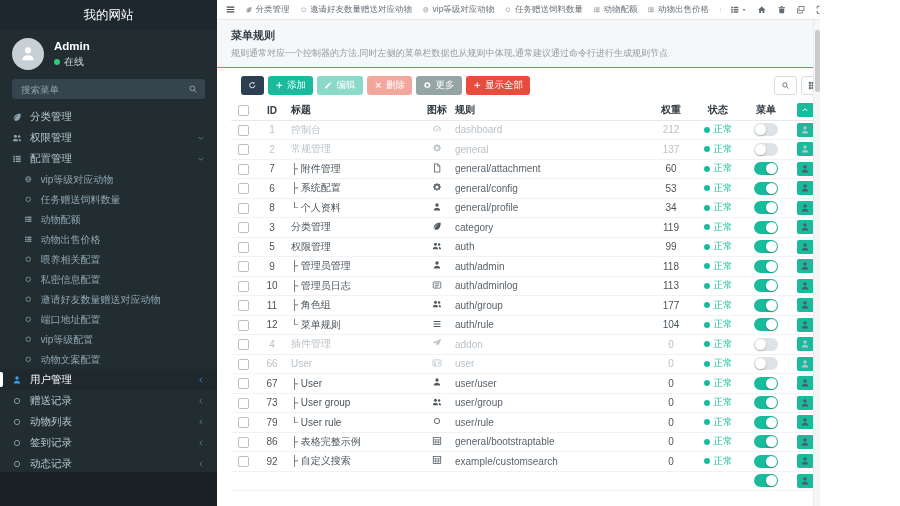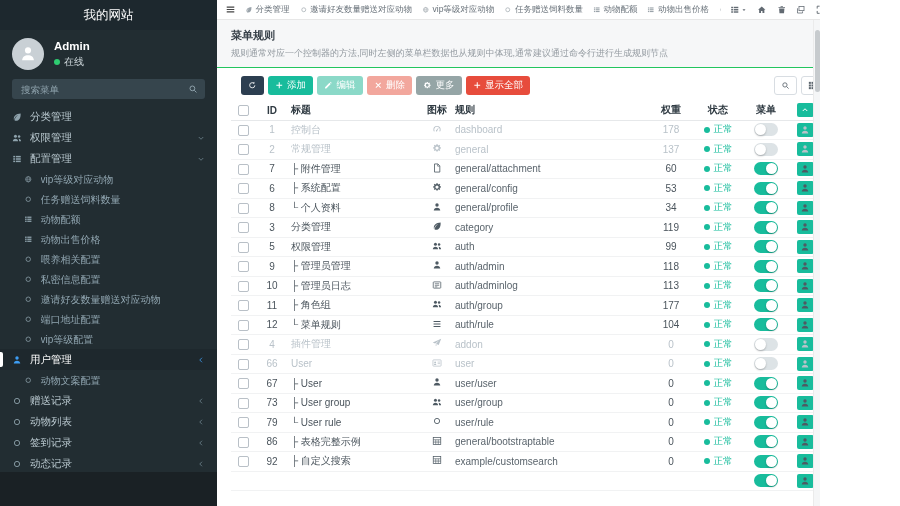--- a/index.html
+++ b/index.html
@@ -248,43 +248,43 @@
           <span class="lbl">端口地址配置</span>
         </div>
         <div class="side-item sub">
           <span class="ic">
             <svg viewBox="0 0 16 16">
               <circle cx="8" cy="8" r="4.2" fill="none" stroke="currentColor" stroke-width="1.4"></circle>
             </svg>
           </span>
           <span class="lbl">vip等级配置</span>
         </div>
+        <div class="side-item sub">
+          <span class="ic">
+            <svg viewBox="0 0 16 16">
+              <circle cx="8" cy="8" r="4.2" fill="none" stroke="currentColor" stroke-width="1.4"></circle>
+            </svg>
+          </span>
+          <span class="lbl">动物文案配置</span>
+        </div>
         <div class="side-item active">
           <span class="ic">
             <svg viewBox="0 0 16 16">
               <g fill="currentColor">
                 <circle cx="8" cy="4.8" r="2.7"></circle>
                 <path d="M2.8 13.6c0-3 2.3-4.6 5.2-4.6s5.2 1.6 5.2 4.6z"></path>
               </g>
             </svg>
           </span>
           <span class="lbl">用户管理</span>
           <span class="ic chev">
             <svg viewBox="0 0 16 16">
               <path d="M10 3.5L5.5 8l4.5 4.5" stroke="currentColor" stroke-width="1.6" fill="none"></path>
             </svg>
           </span>
-        </div>
-        <div class="side-item sub">
-          <span class="ic">
-            <svg viewBox="0 0 16 16">
-              <circle cx="8" cy="8" r="4.2" fill="none" stroke="currentColor" stroke-width="1.4"></circle>
-            </svg>
-          </span>
-          <span class="lbl">动物文案配置</span>
         </div>
         <div class="side-item">
           <span class="ic">
             <svg viewBox="0 0 16 16">
               <circle cx="8" cy="8" r="4.2" fill="none" stroke="currentColor" stroke-width="1.4"></circle>
             </svg>
           </span>
           <span class="lbl">赠送记录</span>
           <span class="ic chev">
             <svg viewBox="0 0 16 16">
@@ -630,21 +630,21 @@
               <td class="l">控制台</td>
               <td><span class="ic">
                   <svg viewBox="0 0 16 16">
                     <g fill="currentColor">
                       <path d="M8 3.2A5.8 5.8 0 0 0 2.2 9c0 1.1.3 2.2.9 3.1l1.2-.7A4.4 4.4 0 0 1 8 4.6a4.4 4.4 0 0 1 3.7 6.8l1.2.7c.6-.9.9-2 .9-3.1A5.8 5.8 0 0 0 8 3.2z"></path>
                       <path d="M7.1 9.7l4.2-4.9-2.8 5.7a1.1 1.1 0 1 1-1.4-.8z"></path>
                     </g>
                   </svg>
                 </span></td>
               <td class="l rule">dashboard</td>
-              <td>178</td>
+              <td>212</td>
               <td><span class="status">
                   <span class="sdot"></span>
                   <span>正常</span>
                 </span></td>
               <td><span class="switch"></span></td>
               <td><button class="mini green">
                   <span class="ic">
                     <svg viewBox="0 0 16 16">
                       <g fill="currentColor">
                         <circle cx="8" cy="4.8" r="2.7"></circle>

